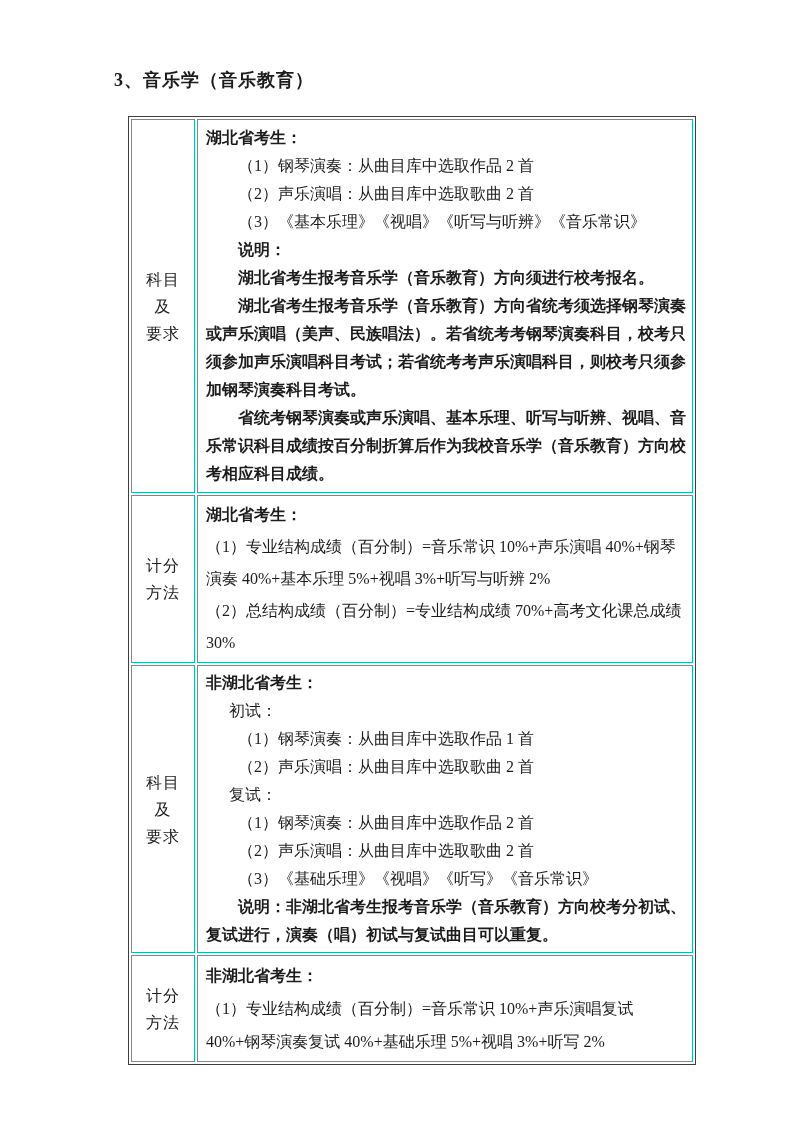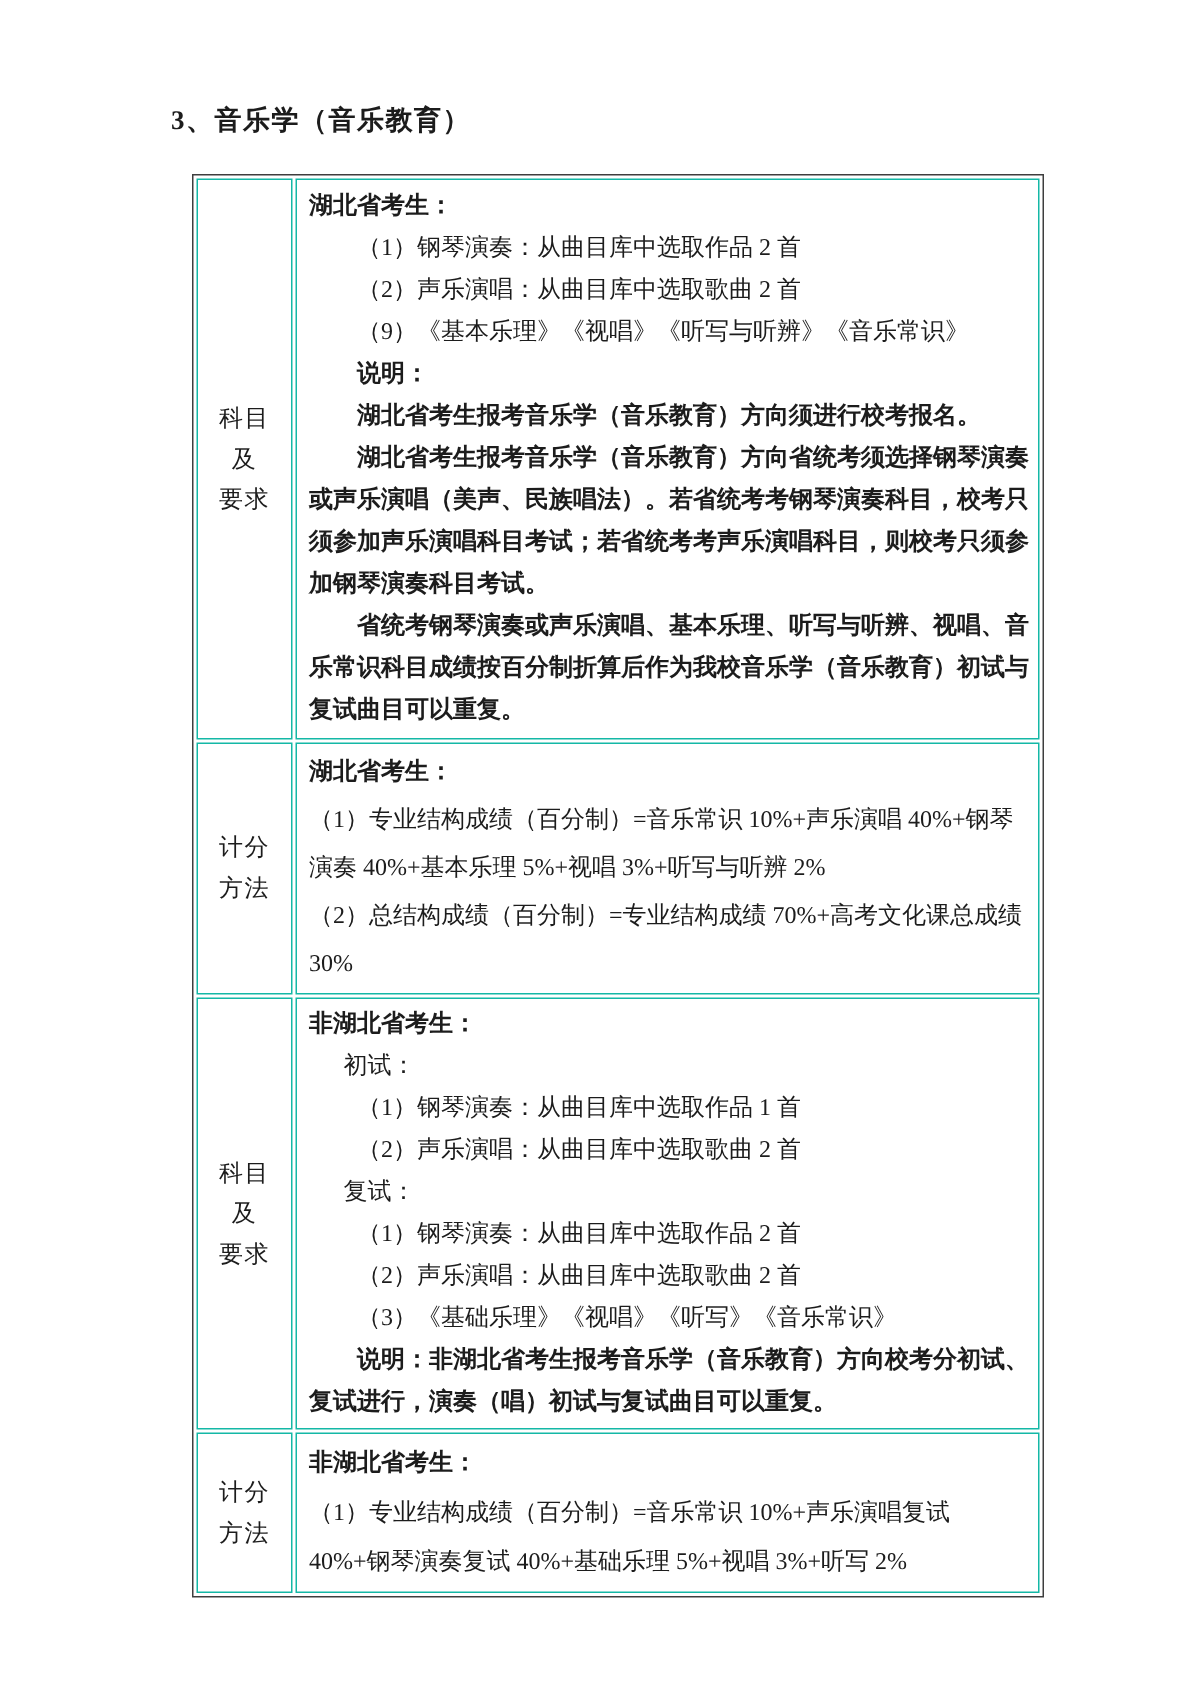--- a/index.html
+++ b/index.html
@@ -90,25 +90,25 @@
   <table class="doc-table">
     <tbody>
 
       <tr>
         <td class="hdr h-r0">科目及
 要求</td>
         <td class="cnt dense h-r0">
           <p class="b">湖北省考生：</p>
           <p class="ind2">（1）钢琴演奏：从曲目库中选取作品 2 首</p>
           <p class="ind2">（2）声乐演唱：从曲目库中选取歌曲 2 首</p>
-          <p class="ind2">（9）《基本乐理》《视唱》《听写与听辨》《音乐常识》</p>
+          <p class="ind2">（3）《基本乐理》《视唱》《听写与听辨》《音乐常识》</p>
           <p class="b ind2">说明：</p>
           <p class="b ti2">湖北省考生报考音乐学（音乐教育）方向须进行校考报名。</p>
           <p class="b ti2">湖北省考生报考音乐学（音乐教育）方向省统考须选择钢琴演奏或声乐演唱（美声、民族唱法）。若省统考考钢琴演奏科目，校考只须参加声乐演唱科目考试；若省统考考声乐演唱科目，则校考只须参加钢琴演奏科目考试。</p>
-          <p class="b ti2">省统考钢琴演奏或声乐演唱、基本乐理、听写与听辨、视唱、音乐常识科目成绩按百分制折算后作为我校音乐学（音乐教育）初试与复试曲目可以重复。</p>
+          <p class="b ti2">省统考钢琴演奏或声乐演唱、基本乐理、听写与听辨、视唱、音乐常识科目成绩按百分制折算后作为我校音乐学（音乐教育）方向校考相应科目成绩。</p>
         </td>
       </tr>
 
       <tr>
         <td class="hdr h-r1">计分
 方法</td>
         <td class="cnt loose h-r1">
           <p class="b">湖北省考生：</p>
           <p>（1）专业结构成绩（百分制）=音乐常识 10%+声乐演唱 40%+钢琴演奏 40%+基本乐理 5%+视唱 3%+听写与听辨 2%</p>
           <p>（2）总结构成绩（百分制）=专业结构成绩 70%+高考文化课总成绩 30%</p>

